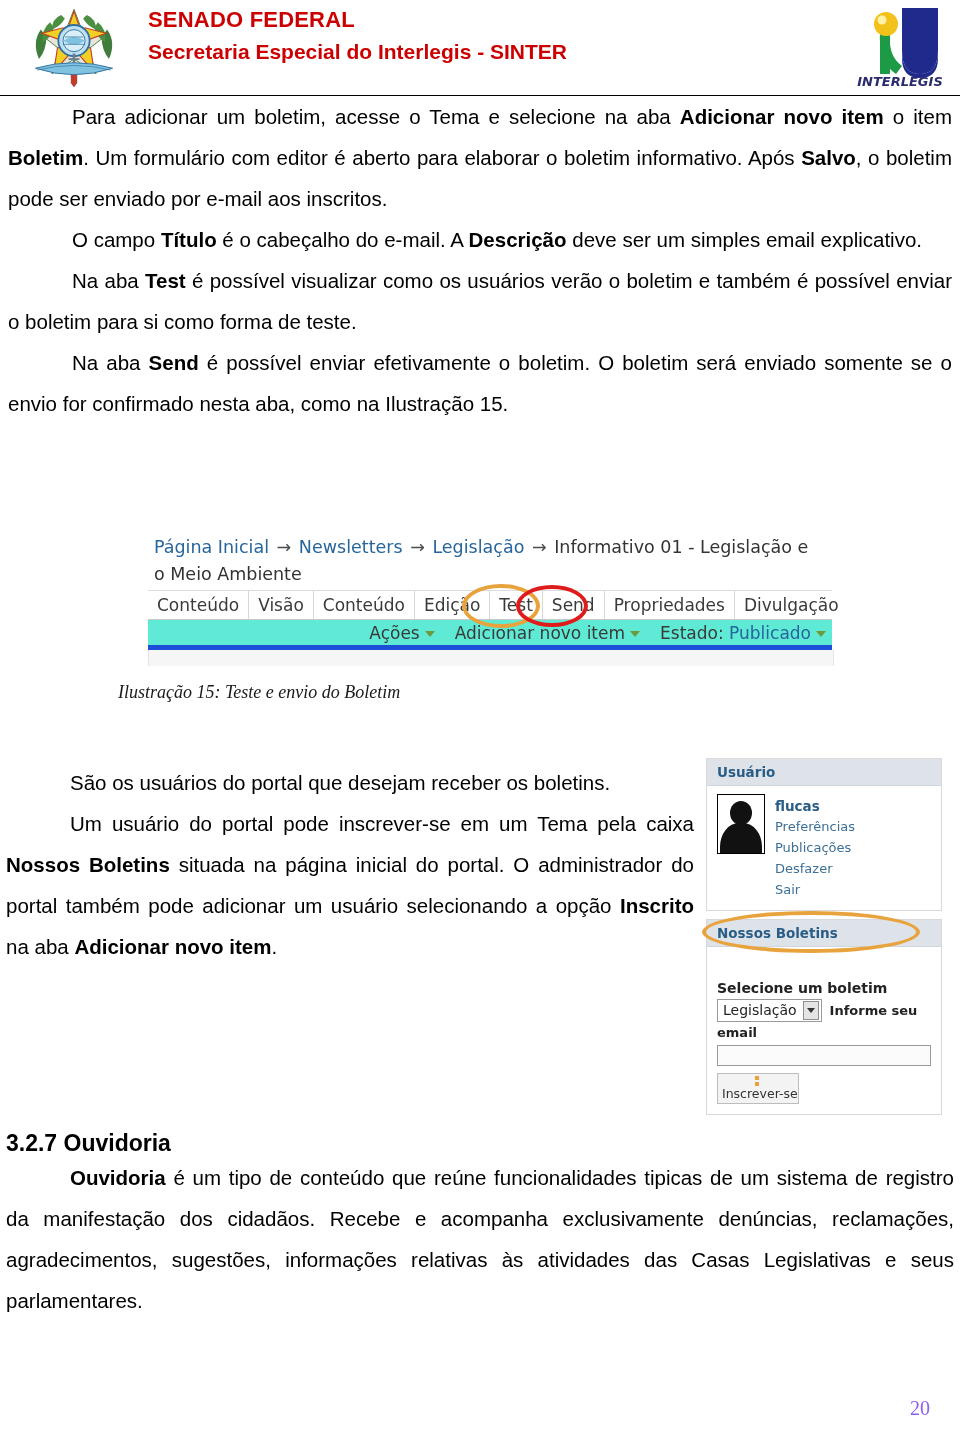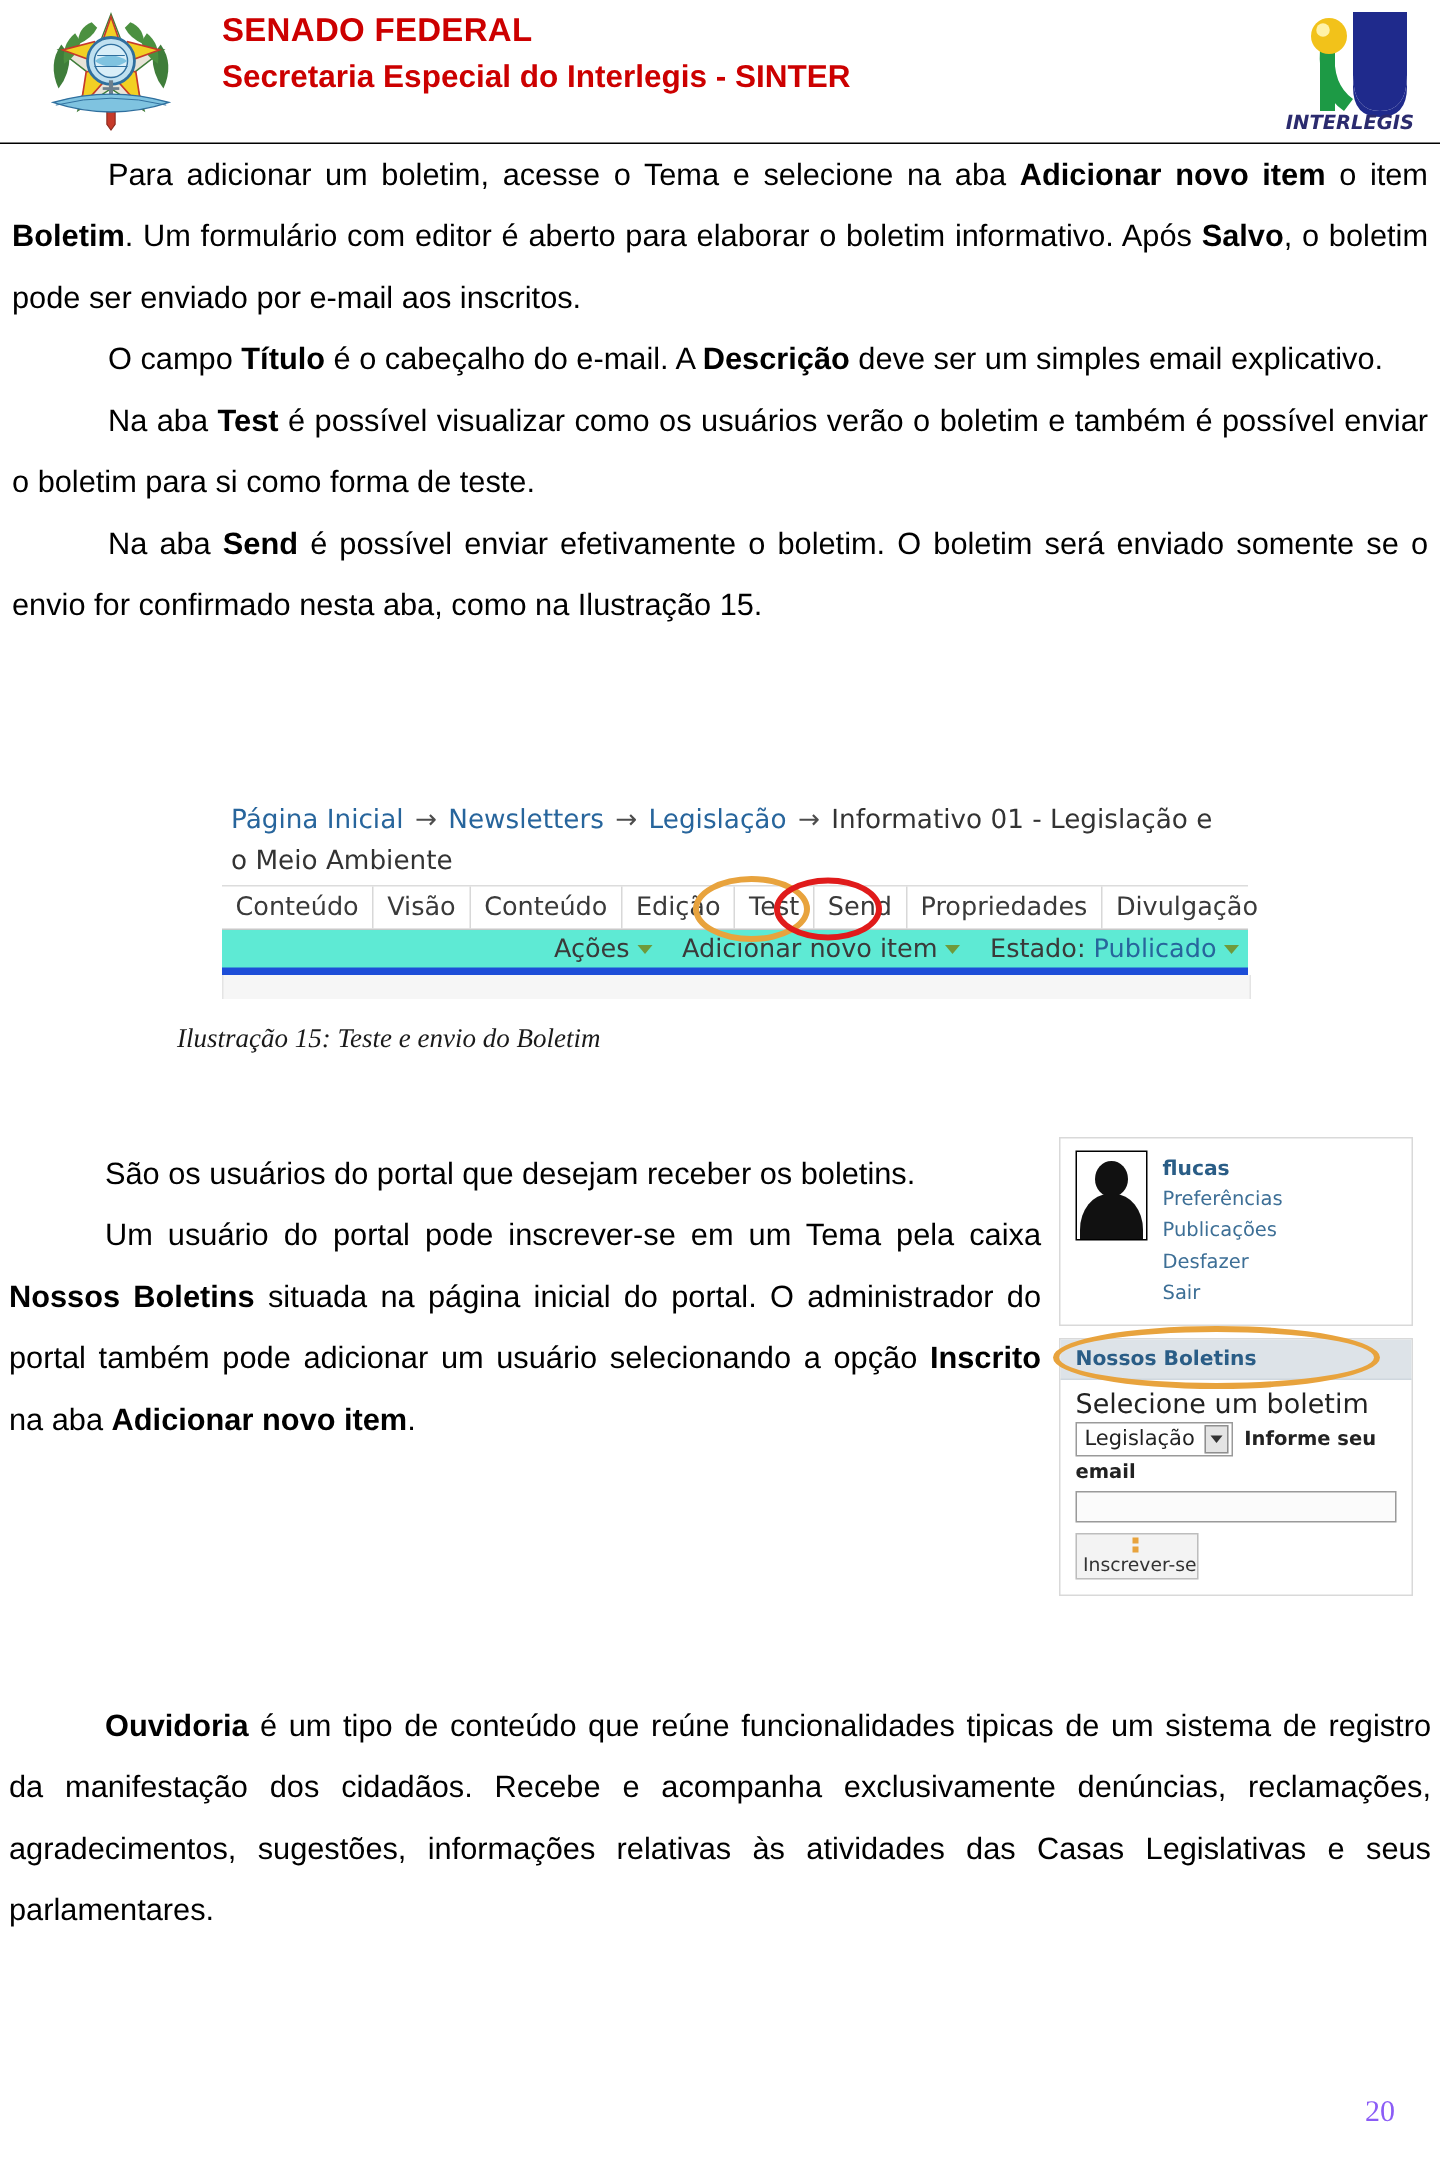--- a/index.html
+++ b/index.html
@@ -258,24 +258,25 @@
     line-height: 20px;
   }
   .user-links .ulink {
     font-size: 13px;
     color: #3d6f96;
     line-height: 21px;
   }
 
   .boletins { margin-top: 8px; position: relative; }
   .sel-label {
-    font-size: 18px;
-    font-weight: normal;
+    font-size: 14px;
+    font-weight: bold;
     color: #222222;
     line-height: 18px;
+    margin-top: 24px;
   }
   .sel-row { display: flex; align-items: center; margin-top: 2px; }
   .fake-select {
     border: 1px solid #9a9a9a;
     background: #ffffff;
     font-size: 14px;
     color: #222222;
     padding: 1px 2px 1px 5px;
     display: flex;
     align-items: center;
@@ -473,20 +474,21 @@
   <div style="width:700px;">
     <p class="body indent">São os usuários do portal que desejam receber os boletins.</p>
 
     <p class="body indent"><span>Um usuário do portal pode inscrever-se em um Tema pela caixa </span><b>Nossos Boletins</b><span> situada na página inicial do portal. O administrador do portal também pode adicionar um usuário selecionando a opção </span><b>Inscrito</b><span> na aba </span><b>Adicionar novo item</b><span>.</span></p>
   </div>
 </div>
 
 <div class="portlets">
 
   <div class="portlet">
+    <div class="portlet-head">Usuário</div>
     <div class="portlet-body">
       <div class="user-row">
         <div class="avatar">
           <div class="head"></div>
           <div class="shoulders"></div>
         </div>
         <div class="user-links">
           <div class="uname">flucas</div>
           <div class="ulink">Preferências</div>
           <div class="ulink">Publicações</div>
@@ -518,16 +520,17 @@
           <span>Inscrever-se</span>
         </div>
       </div>
     </div>
 
     <div class="ellipse orange" style="left:-4px; top:-8px; width:218px; height:42px;"></div>
   </div>
 </div>
 
 <div style="position:absolute; left:0; top:1130px; width:960px;">
+  <h3 class="h-sans">3.2.7 Ouvidoria</h3>
   <p class="body indent"><b>Ouvidoria</b><span> é um tipo de conteúdo que reúne funcionalidades tipicas de um sistema de registro da manifestação dos cidadãos. Recebe e acompanha exclusivamente denúncias, reclamações, agradecimentos, sugestões, informações relativas às atividades das Casas Legislativas e seus parlamentares.</span></p>
 </div>
 
 <div class="footer-page">20</div>
 
 </body></html>

